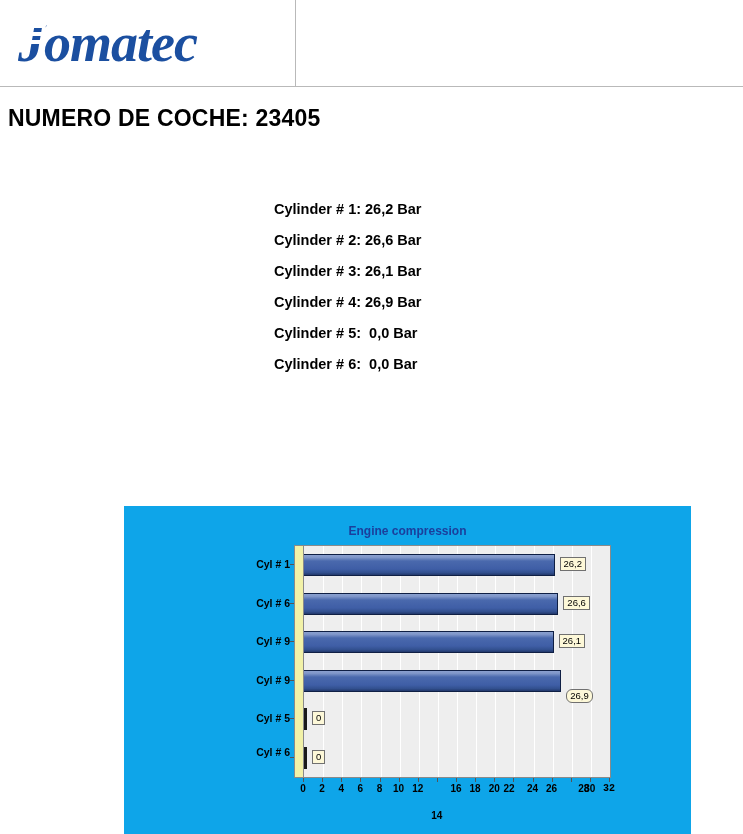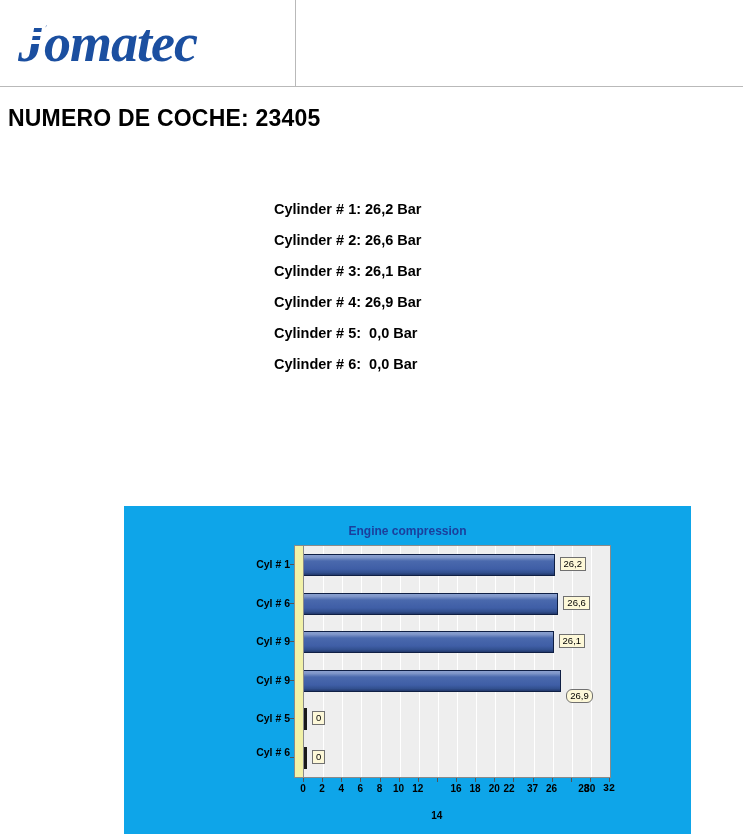--- a/index.html
+++ b/index.html
@@ -319,21 +319,21 @@
         <div class="x-tick-label" style="left: 133.875px; margin-top: 27px;">14</div>
         <div class="x-tick" style="left: 153px;"></div>
         <div class="x-tick-label" style="left: 153px;">16</div>
         <div class="x-tick" style="left: 172.125px;"></div>
         <div class="x-tick-label" style="left: 172.125px;">18</div>
         <div class="x-tick" style="left: 191.25px;"></div>
         <div class="x-tick-label" style="left: 191.25px;">20</div>
         <div class="x-tick" style="left: 210.375px;"></div>
         <div class="x-tick-label" style="left: 206px;">22</div>
         <div class="x-tick" style="left: 229.5px;"></div>
-        <div class="x-tick-label" style="left: 229.5px;">37</div>
+        <div class="x-tick-label" style="left: 229.5px;">24</div>
         <div class="x-tick" style="left: 248.625px;"></div>
         <div class="x-tick-label" style="left: 248.625px;">26</div>
         <div class="x-tick" style="left: 267.75px;"></div>
         <div class="x-tick-label" style="left: 267.75px; margin-left: 13px;">28</div>
         <div class="x-tick" style="left: 286.875px;"></div>
         <div class="x-tick-label" style="left: 286.875px;">30</div>
         <div class="x-tick" style="left: 306px;"></div>
         <div class="x-tick-label" style="left: 306px; font-family: Liberation Mono, monospace;">32</div>
       </div>
   </div>

